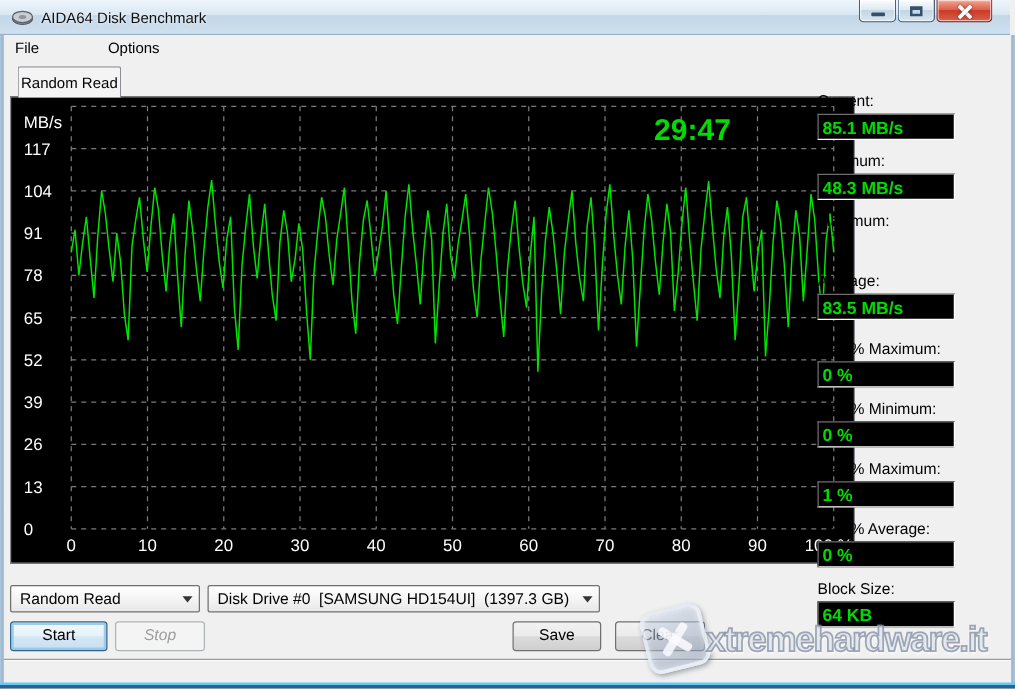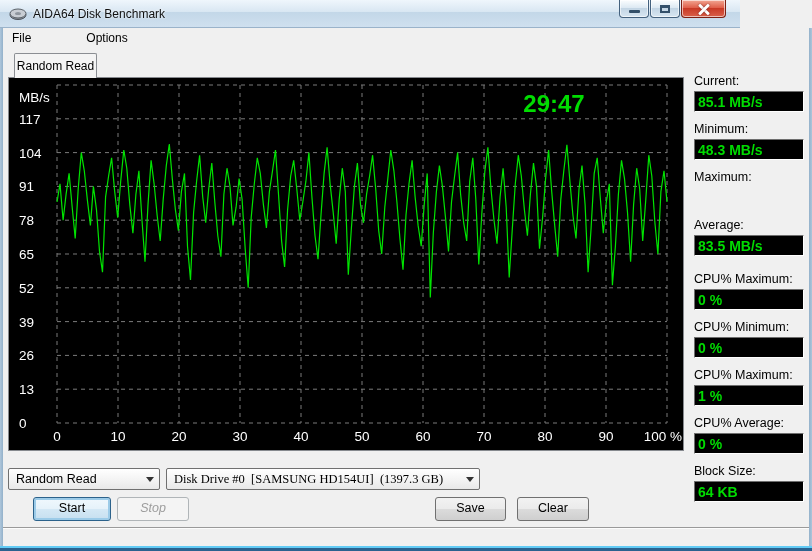--- a/index.html
+++ b/index.html
@@ -17,21 +17,21 @@
     background:linear-gradient(90deg,#aec6db,#93b1ca);
   }
   .frame-left { left:0; } .frame-right { right:0; background:linear-gradient(270deg,#aec6db,#93b1ca); }
   .frame-bottom {
     position:absolute; left:0; right:0; bottom:0; height:5px; z-index:7;
     background:linear-gradient(180deg,#62cbf5 0 2px,#2b628f 2px 100%);
   }
 
   
   .titlebar {
-    position:absolute; left:0; top:0; width:740px; height:28px;
+    position:absolute; left:0; top:0; width:808px; height:28px;
     background:linear-gradient(180deg,#eff6fc,#d8e6f2 45%,#c3d7e8 46%,#cfe0ef);
     border-bottom:1px solid #9ab3ca;
     display:flex; align-items:center; z-index:8;
   }
   .app-icon { margin:0 6px 0 9px; width:18px; height:14px; }
   .window-title { font-size:12px; color:#101010; text-shadow:0 0 3px #fff; }
   .win-controls { position:absolute; right:14px; top:0; display:flex; }
   .win-btn {
     height:18px; border:1px solid #44617e; border-top:none;
     border-radius:0 0 4px 4px; margin-left:1px;
@@ -75,21 +75,21 @@
     position:absolute; left:8px; top:77px; width:676px; height:374px;
     background:#000; border:1px solid #86898e;
   }
   .chart svg { display:block; width:674px; height:372px; }
   .grid  { stroke:#7b7b7b; stroke-width:1; stroke-dasharray:4 4; }
   .axis  { fill:#ffffff; font:13.5px "Liberation Sans",sans-serif; }
   .timer { fill:#00dc00; font:bold 24px "Liberation Sans",sans-serif; }
   .trace { fill:none; stroke:#00e400; stroke-width:1.2; }
 
   
-  .stat { position:absolute; left:694px; width:112px; }
+  .stat { position:absolute; left:654px; width:112px; }
   .stat-label { font-size:12.5px; color:#000; margin-bottom:3px; white-space:nowrap; }
   .stat-value {
     width:110px; height:21px; background:#000;
     border:1px solid; border-color:#6e6e6e #ffffff #ffffff #6e6e6e;
     color:#00dc00; font-size:14px; font-weight:bold;
     padding:2px 3px; line-height:16px; white-space:nowrap; overflow:hidden;
   }
 
   
   .combo {
@@ -101,21 +101,21 @@
   .combo-arrow-zone { width:18px; height:100%; display:flex; align-items:center; justify-content:center; }
   .chevron-down {
     width:0; height:0; border-left:4px solid transparent; border-right:4px solid transparent;
     border-top:5px solid #333;
   }
 
   
   .btn {
     position:absolute; height:24px; border:1px solid #707070; border-radius:3px;
     background:linear-gradient(180deg,#f2f2f2,#ebebeb 48%,#dbdbdb 52%,#cfcfcf);
-    font-size:12.5px; color:#000; text-align:center; line-height:21px; cursor:default;margin-left:25px;
+    font-size:12.5px; color:#000; text-align:center; line-height:21px; cursor:default;
   }
   .btn.default {
     border-color:#2c628b;
     box-shadow:inset 0 0 0 2px #9ccbe8;
     background:linear-gradient(180deg,#f0f8fd,#e6f2fa 48%,#d4e8f5 52%,#c6dff0);
   }
   .btn.disabled {
     background:#f4f4f4; border-color:#b0b5b8; color:#9d9d9d;font-style:italic;
   }
 
@@ -269,32 +269,38 @@
     <div class="stat-label">Block Size:</div>
     <div class="stat-value">64 KB</div>
   </div>
 
   <div class="combo" style="left:8px; top:468px; width:152px;">
     <span class="combo-text">Random Read</span>
     <span class="combo-arrow-zone">
         <span class="chevron-down"></span>
       </span>
   </div>
-  <div class="combo" style="left:166px; top:468px; width:314px;font-family:Liberation Serif, serif;">
+  <div class="combo" style="left:166px; top:468px; width:314px;">
     <span class="combo-text">Disk Drive #0  [SAMSUNG HD154UI]  (1397.3 GB)</span>
     <span class="combo-arrow-zone">
         <span class="chevron-down"></span>
       </span>
   </div>
 
   <div class="btn default" style="left:8px;   top:497px; width:78px;">Start</div>
   <div class="btn disabled" style="left:92px;  top:497px; width:72px;">Stop</div>
   <div class="btn" style="left:410px; top:497px; width:71px;">Save</div>
   <div class="btn" style="left:492px; top:497px; width:72px;">Clear</div>
 
   <div class="separator"></div>
   <div class="statusbar"></div>
 
+  <div class="watermark">
+    <div class="wm-icon">
+        <div class="wm-x"></div>
+      </div>
+    <div class="wm-text">xtremehardware.it</div>
+  </div>
 
   <div class="frame-left"></div>
   <div class="frame-right"></div>
   <div class="frame-bottom"></div>
 </div>
 
 </body></html>

